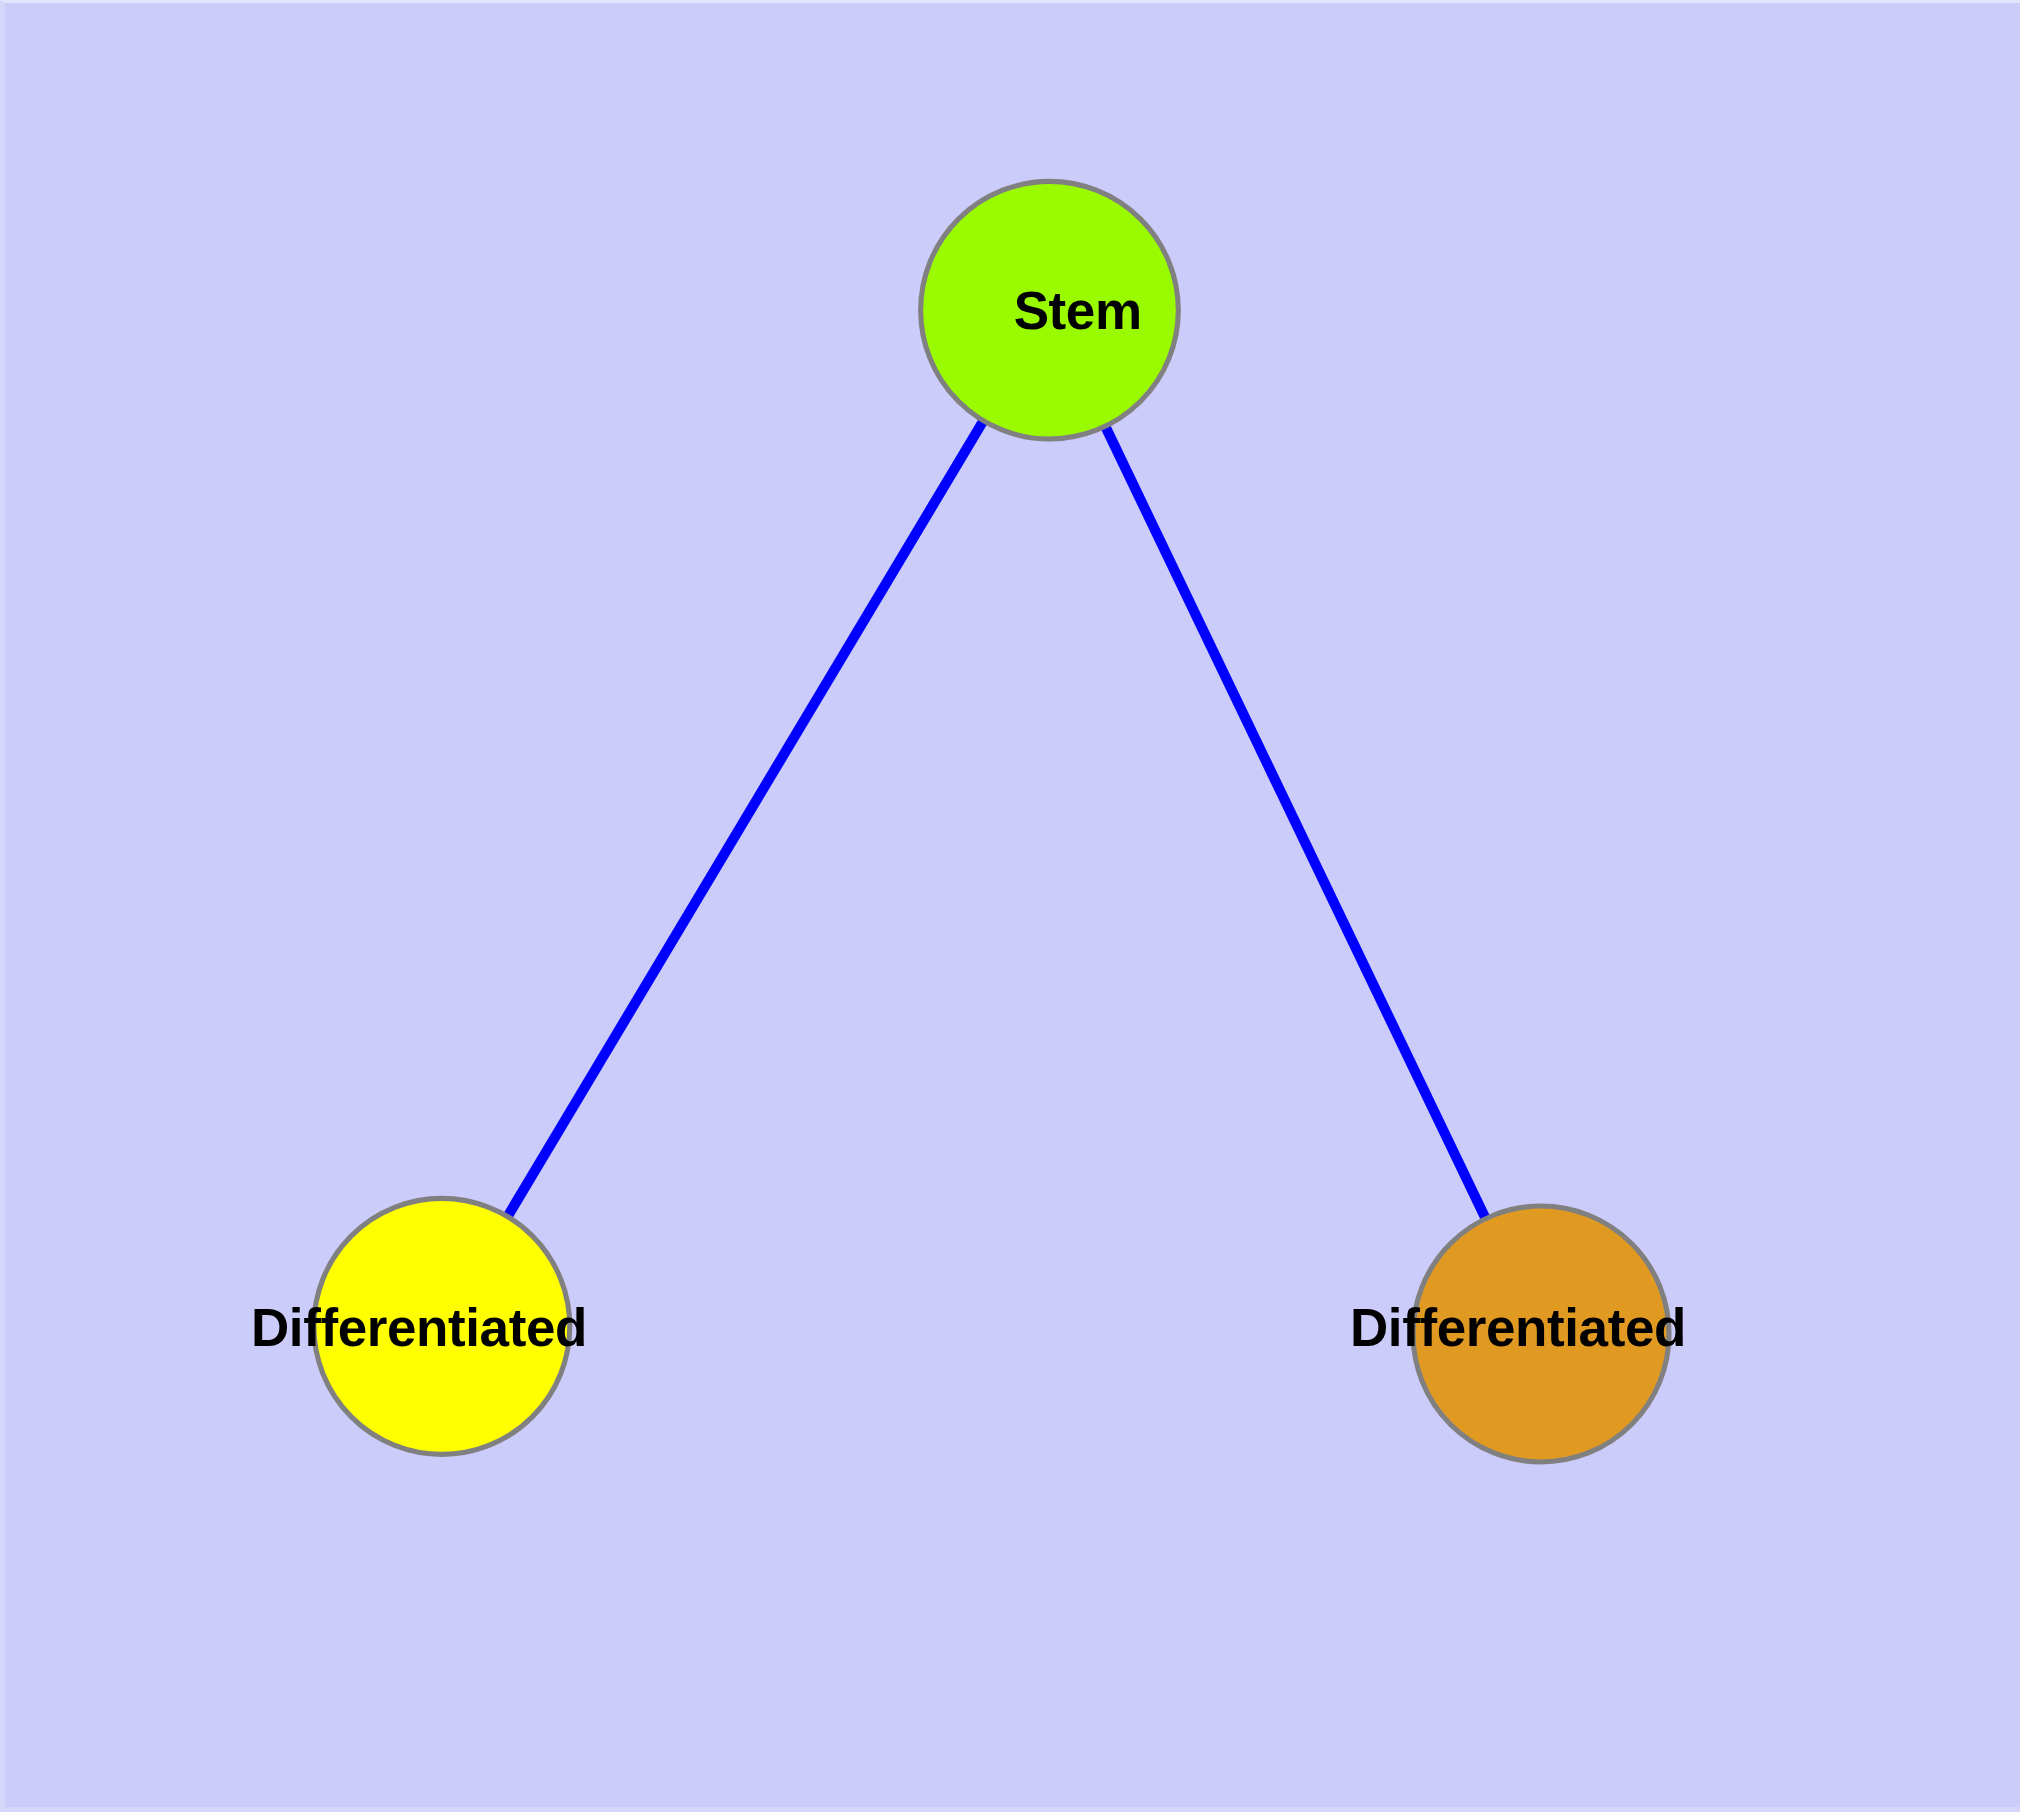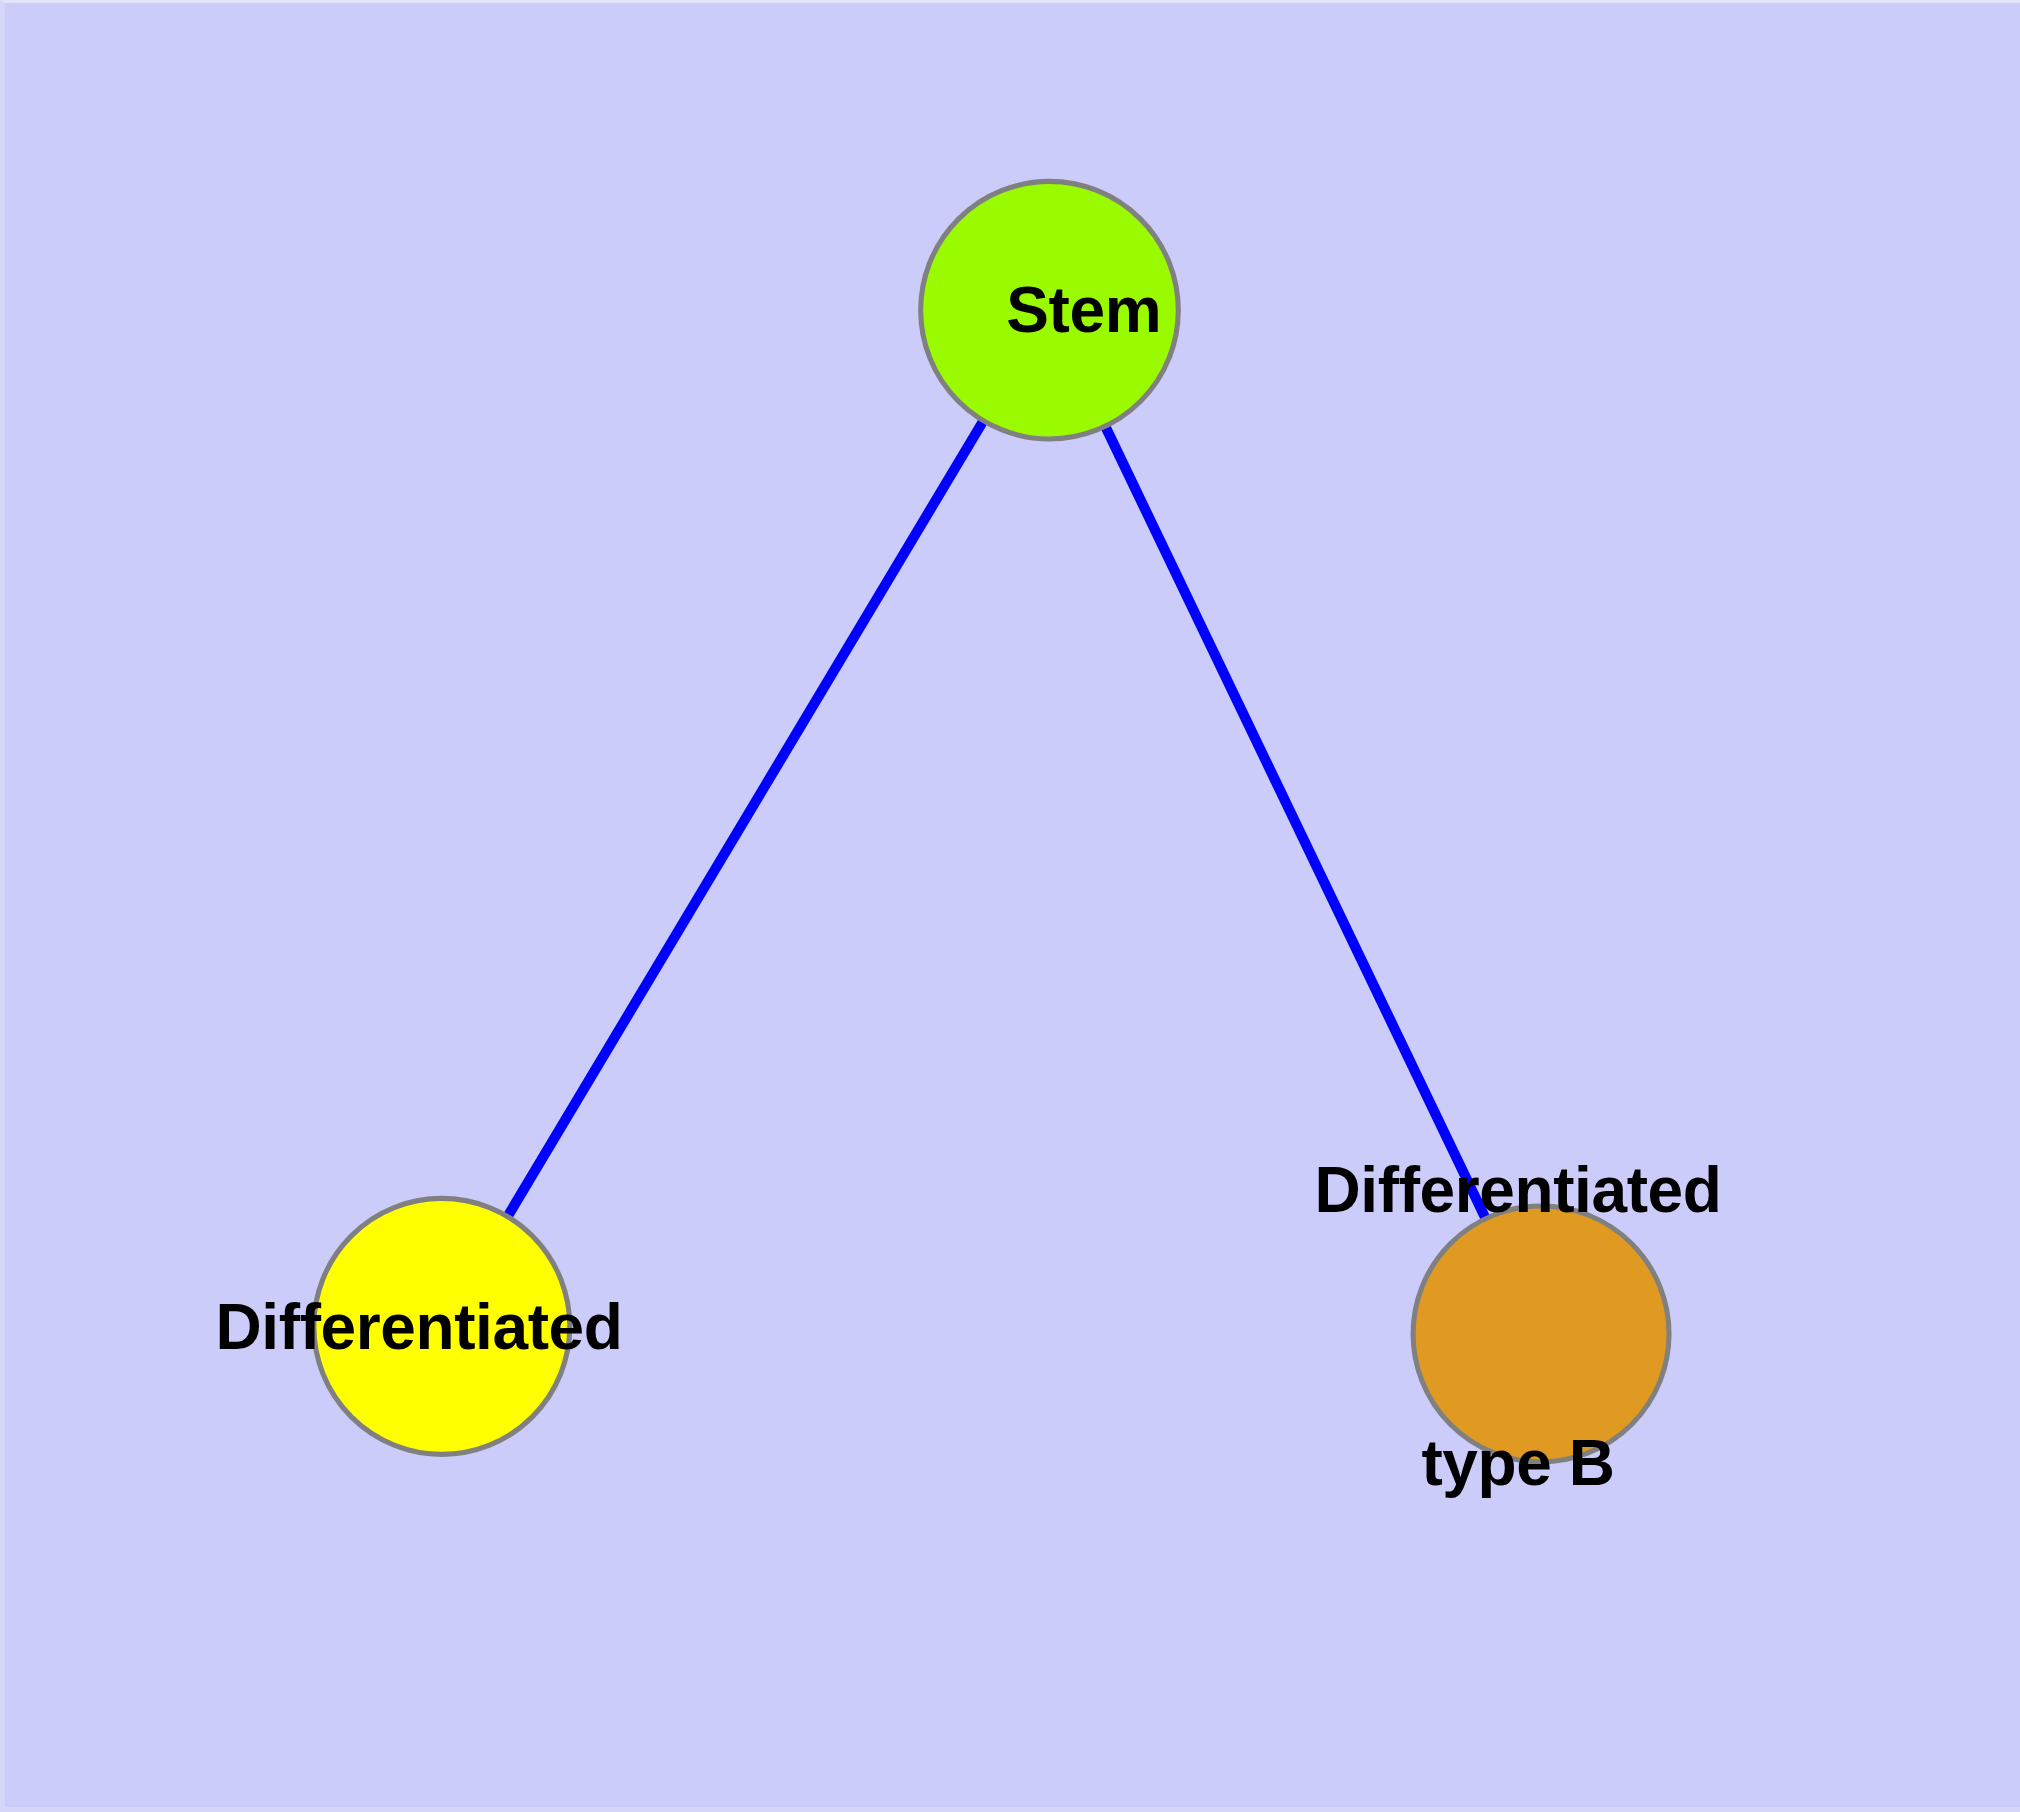--- a/index.html
+++ b/index.html
@@ -40,23 +40,22 @@
     fill: none;
   }
   .node-circle {
     stroke: #808080;
     stroke-width: 6;
   }
   .node-label {
     position: absolute;
     color: #000000;
     font-weight: bold;
-    font-size: 64px;
+    font-size: 53px;
     line-height: 91px;
-    text-align: center;
     white-space: pre;
     letter-spacing: -0.4px;
     pointer-events: none;
   }
   .node-label.center-label {
     transform: translate(-50%, -50%);
   }
 </style>
 </head>
 <body>
@@ -78,17 +77,16 @@
   <div class="node-label center-label" style="left:1049px; top:310px;">
     <span>Stem</span>
   </div>
 
   <div class="node-label center-label" style="left:419px; top:1327px;">
     <div>Differentiated</div>
   </div>
 
   <div class="node-label center-label" style="left:1518px; top:1327px;">
     <div>Differentiated</div>
-    <div>type B</div>
   </div>
 
 </div>
 
 
 </body></html>

